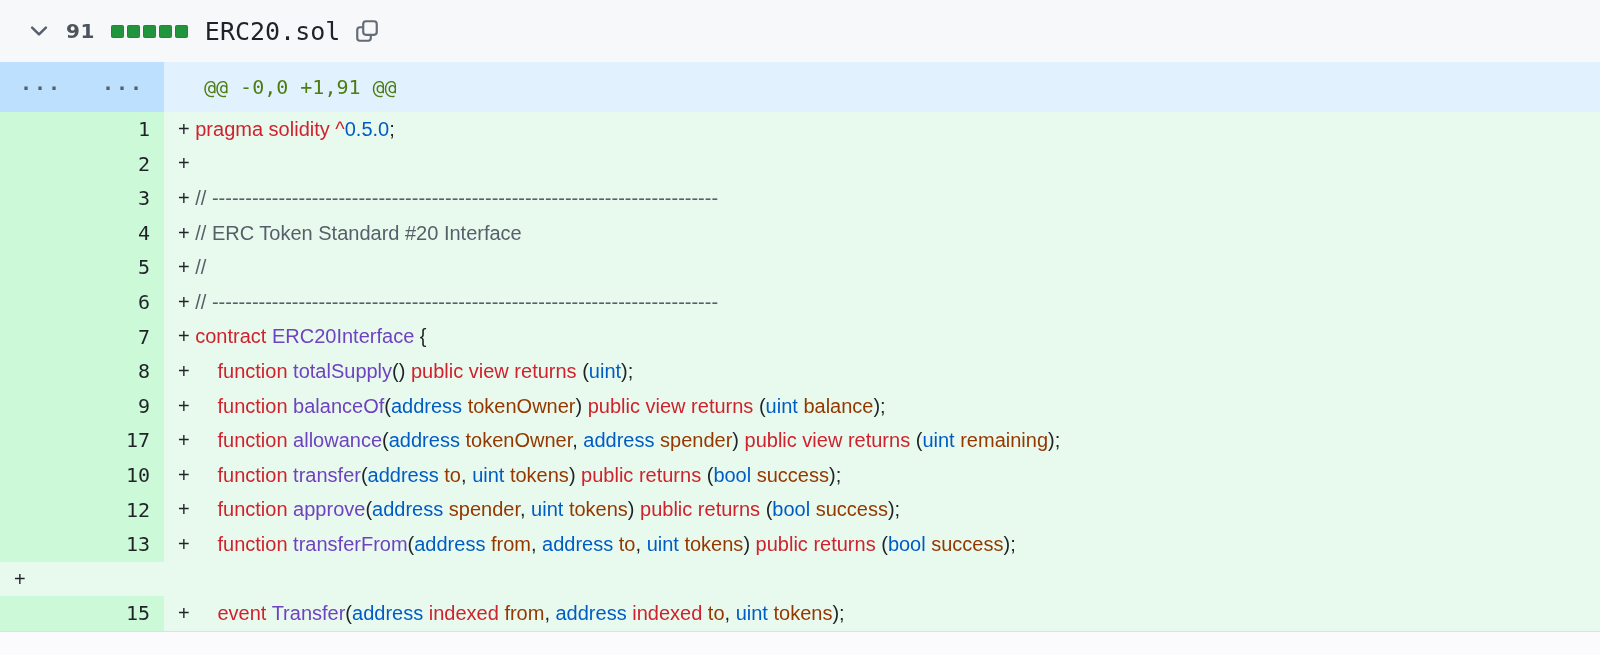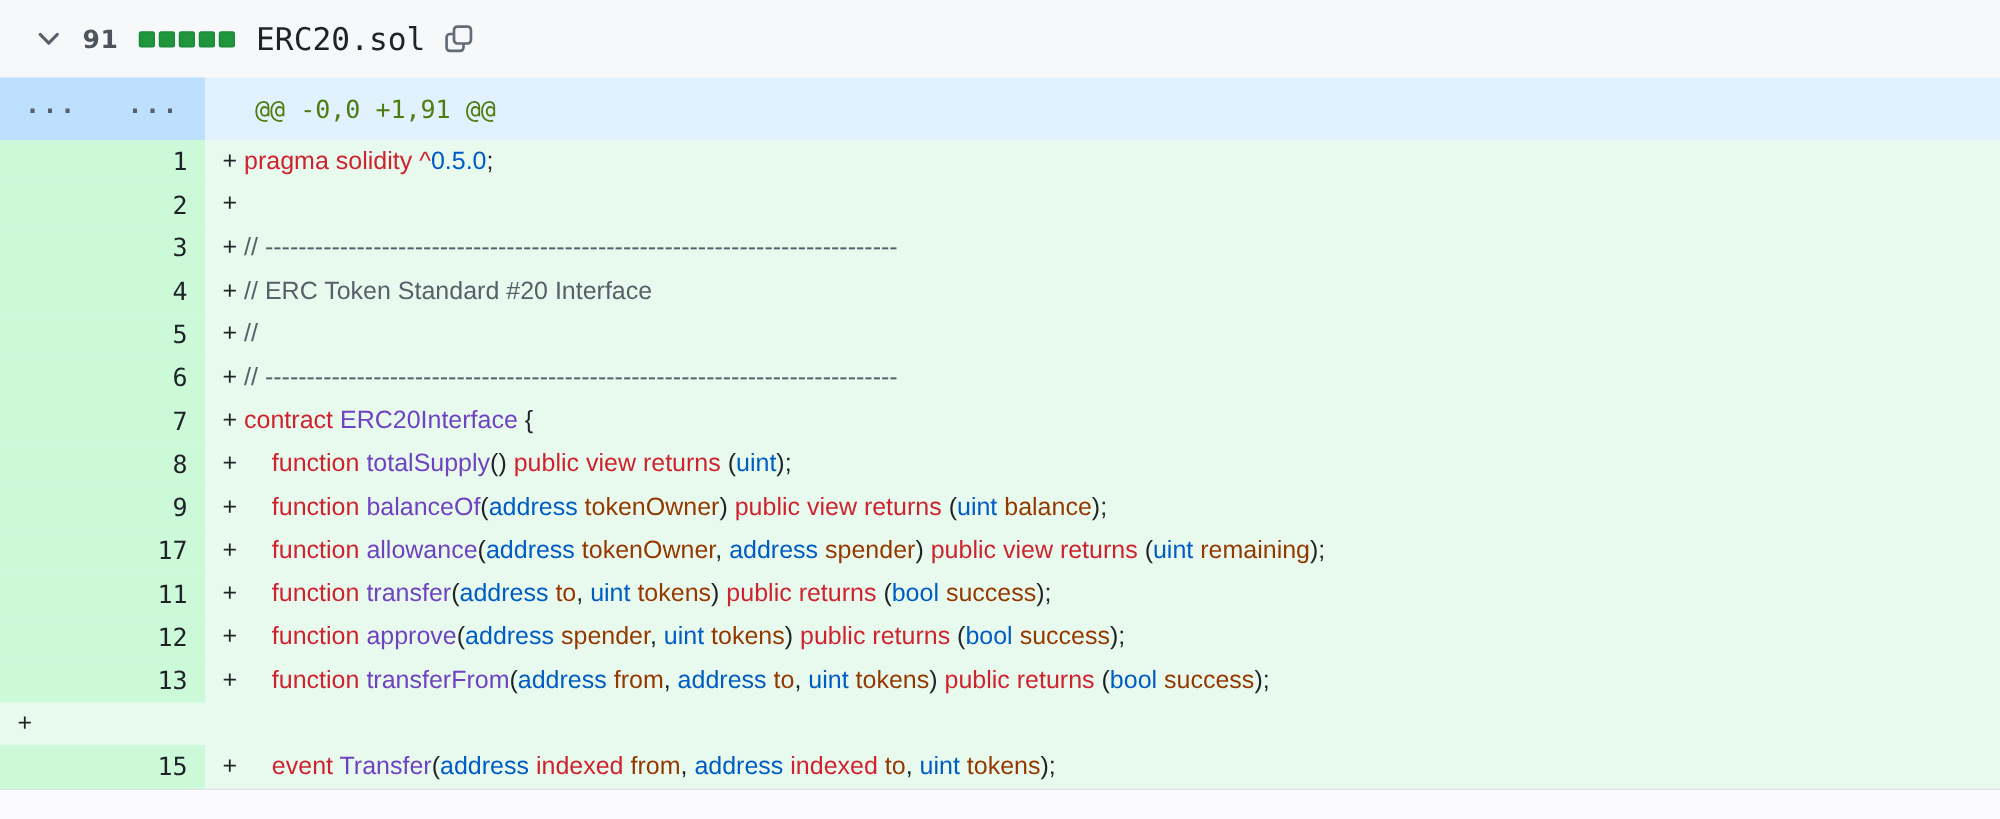--- a/index.html
+++ b/index.html
@@ -149,21 +149,21 @@
       <div class="code-row">
         <div class="gutter">
           <div class="old-num"></div>
           <div class="new-num">17</div>
         </div>
         <div class="code-cell"><span style="color: rgb(31, 35, 40);">+ </span><span style="color: rgb(31, 35, 40);">    </span><span style="color: rgb(207, 34, 46);">function</span><span style="color: rgb(31, 35, 40);"> </span><span style="color: rgb(111, 66, 193);">allowance</span><span style="color: rgb(31, 35, 40);">(</span><span style="color: rgb(0, 92, 197);">address</span><span style="color: rgb(31, 35, 40);"> </span><span style="color: rgb(149, 56, 0);">tokenOwner</span><span style="color: rgb(31, 35, 40);">, </span><span style="color: rgb(0, 92, 197);">address</span><span style="color: rgb(31, 35, 40);"> </span><span style="color: rgb(149, 56, 0);">spender</span><span style="color: rgb(31, 35, 40);">) </span><span style="color: rgb(207, 34, 46);">public view returns</span><span style="color: rgb(31, 35, 40);"> (</span><span style="color: rgb(0, 92, 197);">uint</span><span style="color: rgb(31, 35, 40);"> </span><span style="color: rgb(149, 56, 0);">remaining</span><span style="color: rgb(31, 35, 40);">);</span></div>
       </div>
       <div class="code-row">
         <div class="gutter">
           <div class="old-num"></div>
-          <div class="new-num">11</div>
+          <div class="new-num">10</div>
         </div>
         <div class="code-cell"><span style="color: rgb(31, 35, 40);">+ </span><span style="color: rgb(31, 35, 40);">    </span><span style="color: rgb(207, 34, 46);">function</span><span style="color: rgb(31, 35, 40);"> </span><span style="color: rgb(111, 66, 193);">transfer</span><span style="color: rgb(31, 35, 40);">(</span><span style="color: rgb(0, 92, 197);">address</span><span style="color: rgb(31, 35, 40);"> </span><span style="color: rgb(149, 56, 0);">to</span><span style="color: rgb(31, 35, 40);">, </span><span style="color: rgb(0, 92, 197);">uint</span><span style="color: rgb(31, 35, 40);"> </span><span style="color: rgb(149, 56, 0);">tokens</span><span style="color: rgb(31, 35, 40);">) </span><span style="color: rgb(207, 34, 46);">public returns</span><span style="color: rgb(31, 35, 40);"> (</span><span style="color: rgb(0, 92, 197);">bool</span><span style="color: rgb(31, 35, 40);"> </span><span style="color: rgb(149, 56, 0);">success</span><span style="color: rgb(31, 35, 40);">);</span></div>
       </div>
       <div class="code-row">
         <div class="gutter">
           <div class="old-num"></div>
           <div class="new-num">12</div>
         </div>
         <div class="code-cell"><span style="color: rgb(31, 35, 40);">+ </span><span style="color: rgb(31, 35, 40);">    </span><span style="color: rgb(207, 34, 46);">function</span><span style="color: rgb(31, 35, 40);"> </span><span style="color: rgb(111, 66, 193);">approve</span><span style="color: rgb(31, 35, 40);">(</span><span style="color: rgb(0, 92, 197);">address</span><span style="color: rgb(31, 35, 40);"> </span><span style="color: rgb(149, 56, 0);">spender</span><span style="color: rgb(31, 35, 40);">, </span><span style="color: rgb(0, 92, 197);">uint</span><span style="color: rgb(31, 35, 40);"> </span><span style="color: rgb(149, 56, 0);">tokens</span><span style="color: rgb(31, 35, 40);">) </span><span style="color: rgb(207, 34, 46);">public returns</span><span style="color: rgb(31, 35, 40);"> (</span><span style="color: rgb(0, 92, 197);">bool</span><span style="color: rgb(31, 35, 40);"> </span><span style="color: rgb(149, 56, 0);">success</span><span style="color: rgb(31, 35, 40);">);</span></div>
       </div>

